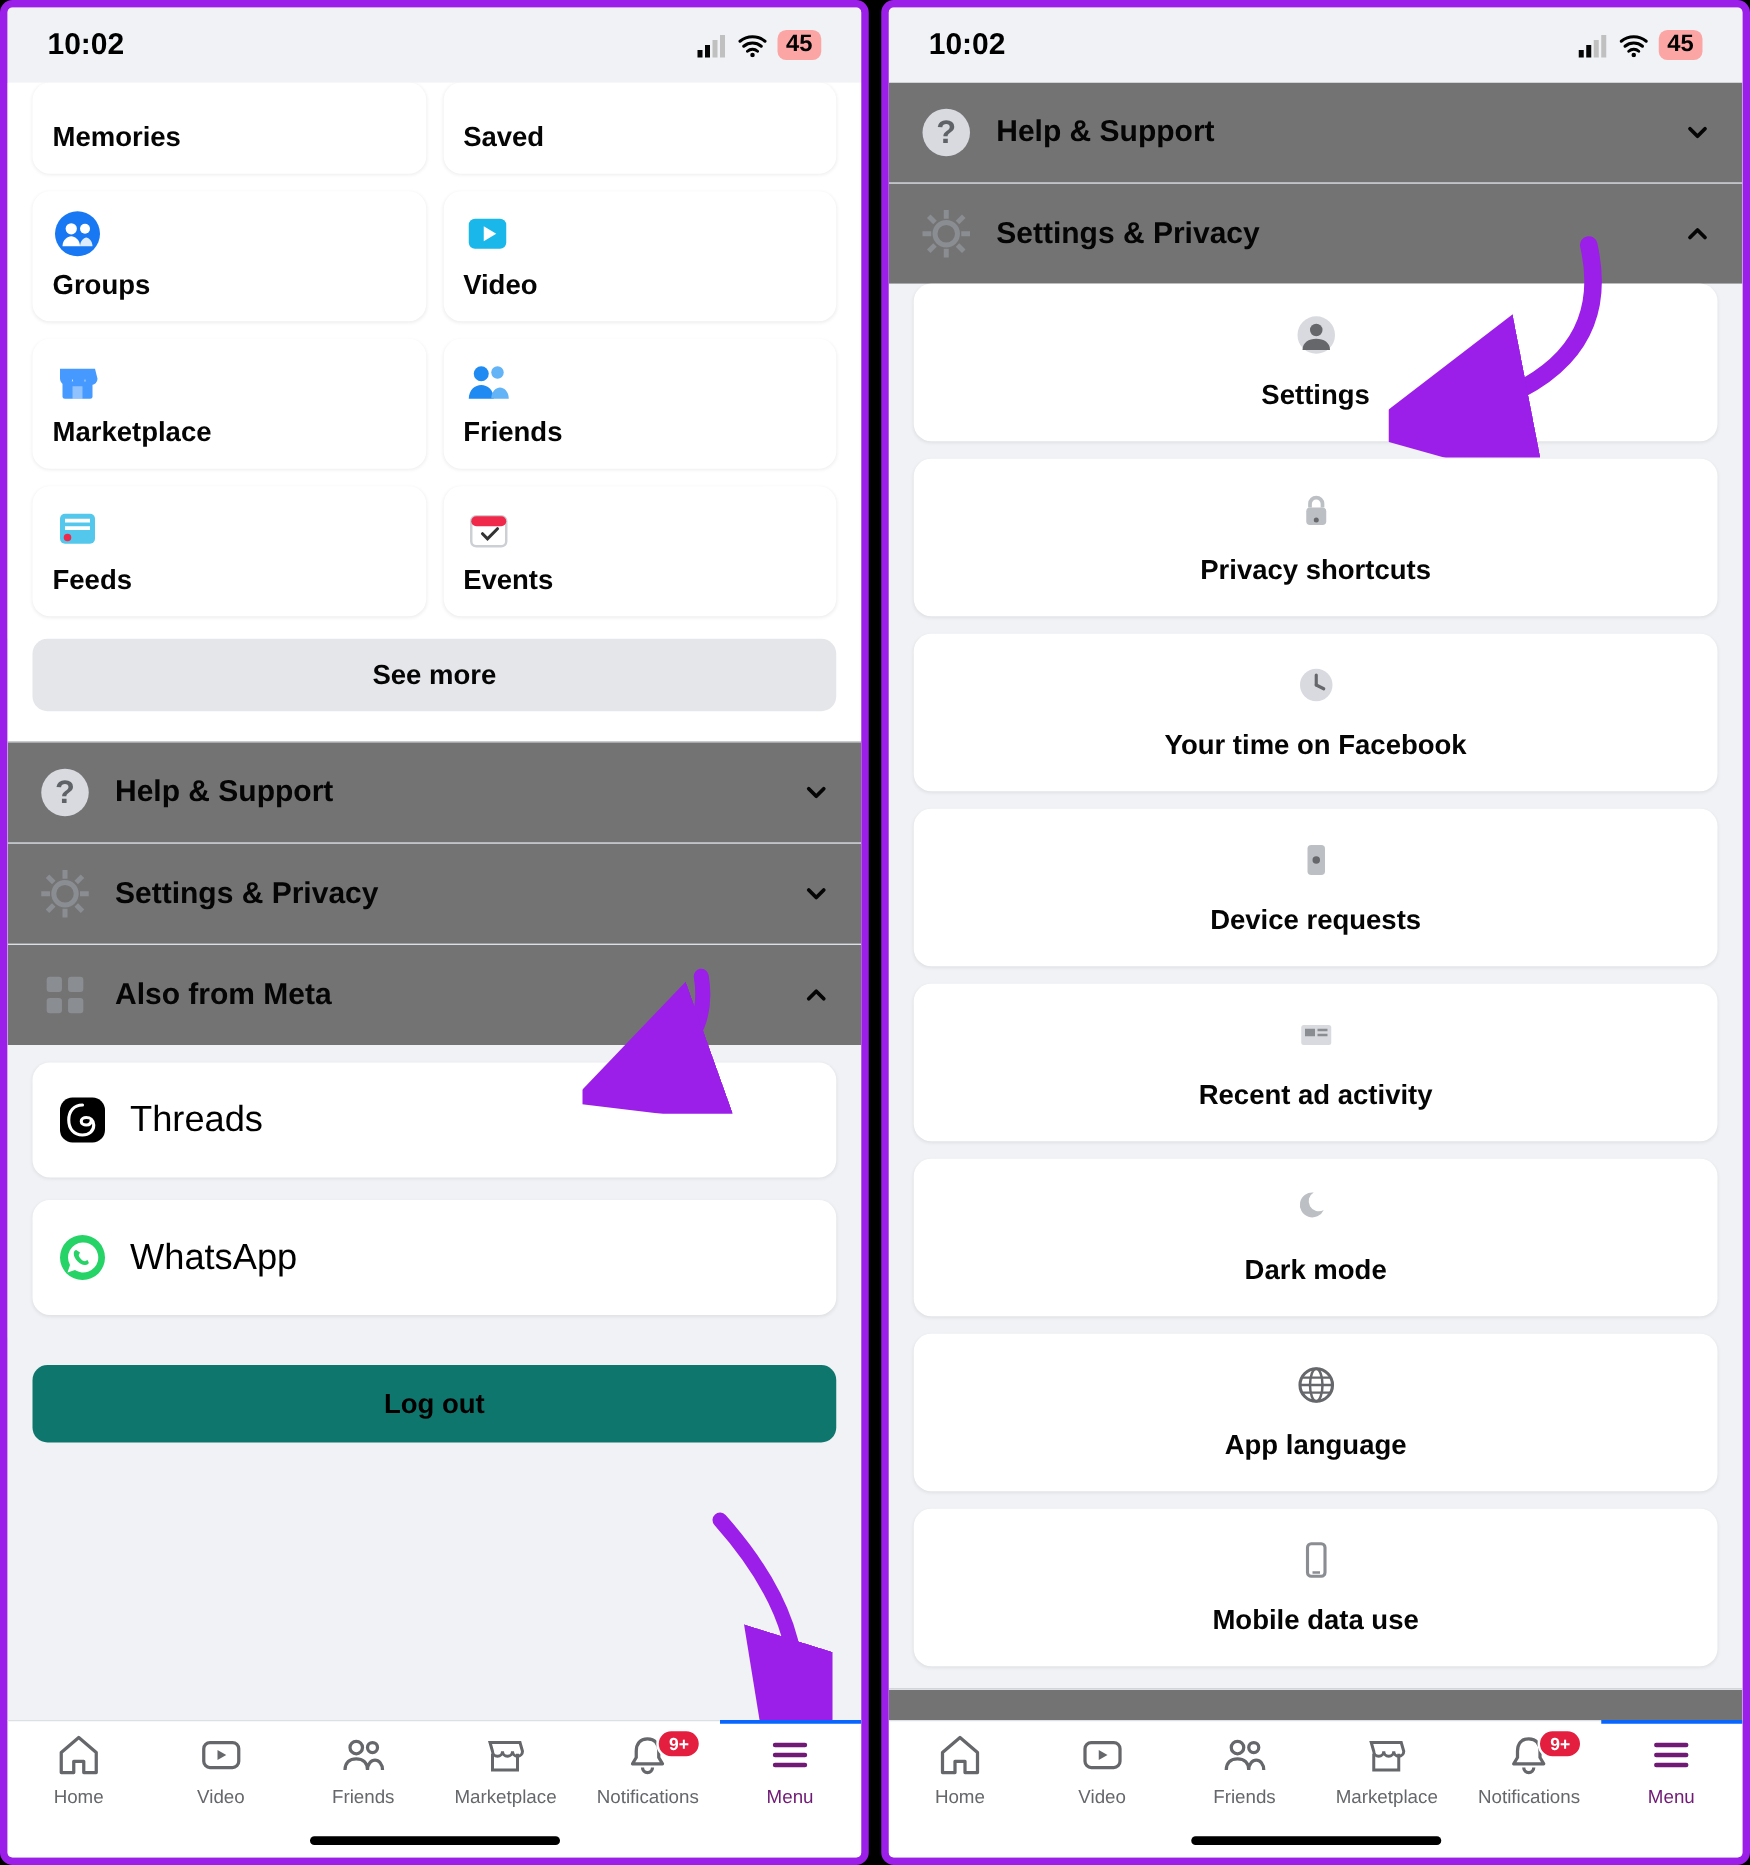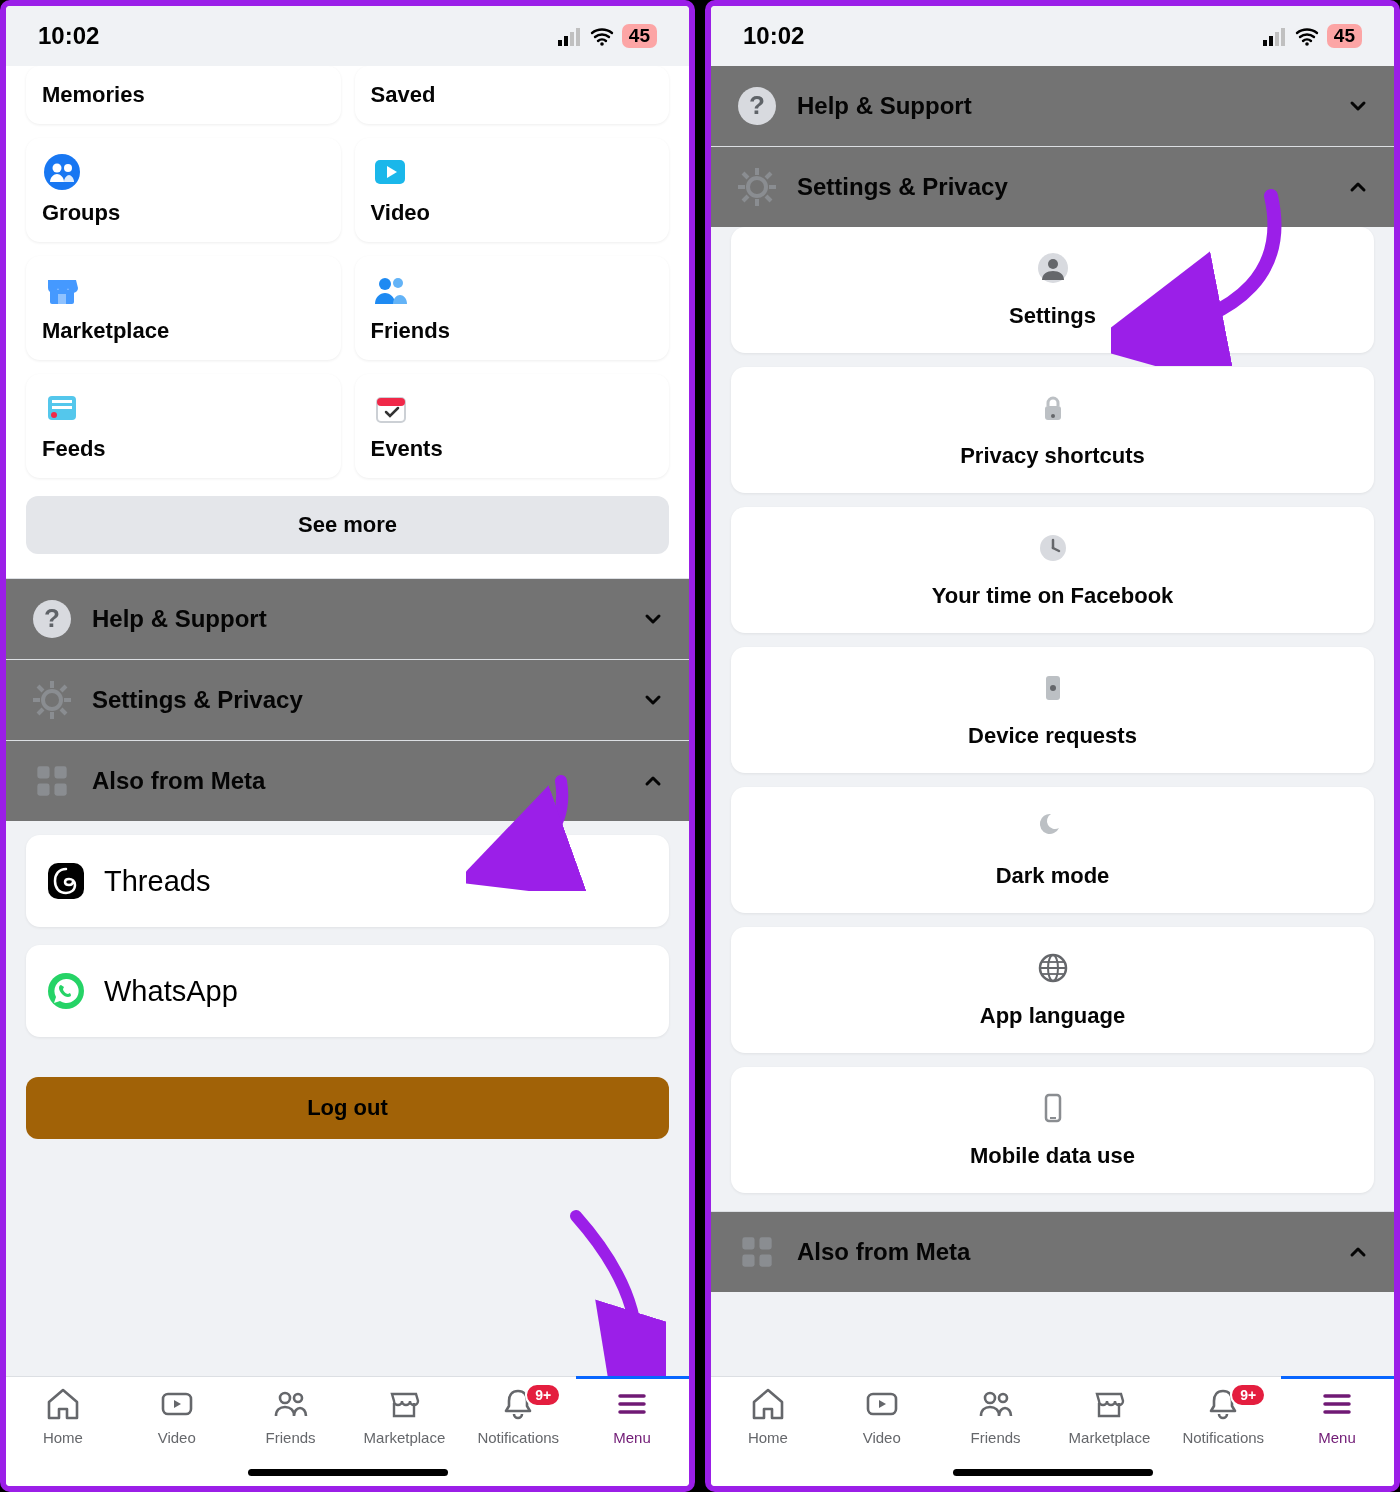--- a/index.html
+++ b/index.html
@@ -67,21 +67,21 @@
   .grid.topless { padding-top: 0; }
   .card {
     background: #fff;
     border-radius: 14px;
     padding: 14px 16px 16px 16px;
     box-shadow: 0 1px 3px rgba(0,0,0,0.07);
   }
   .card .ico { width:40px; height:40px; margin-bottom:8px; display:flex; align-items:center; justify-content:center; }
   .card .ico svg { width:40px; height:40px; }
   .card-label { font-size: 22px; font-weight: 600; color:#050505; }
-  .card.truncated { padding-top: 0; }
+  .card.truncated { padding-top: 15px; }
   .card.truncated .ico { height: 12px; overflow: hidden; margin-bottom: 4px;}
 
   .see-more {
     margin: 0 20px 22px 20px;
     background: #e4e6ea;
     border-radius: 12px;
     text-align: center;
     padding: 16px 0;
     font-size: 22px;
     font-weight: 600;
@@ -140,21 +140,21 @@
     display:flex; align-items:center; gap:18px;
     margin-bottom: 18px;
   }
   .meta-item:last-child { margin-bottom: 0; }
   .meta-ico { width:40px; height:40px; display:flex; align-items:center; justify-content:center; }
   .meta-ico svg { width:40px; height:40px; }
   .meta-label { font-size:29px; font-weight:400; }
 
   .logout {
     margin: 22px 20px 20px 20px;
-    background:#a16207;
+    background:#0f766e;
     border-radius:12px;
     text-align:center;
     padding:18px 0;
     font-size:22px;
     font-weight:600;
   }
 
   
   .tabbar {
     height: 110px;
@@ -626,20 +626,28 @@
         <span class="sub-ico">
               <svg viewBox="0 0 32 32">
                 <use href="#i-device"></use>
               </svg>
             </span>
         <span class="sub-label">Device requests</span>
       </div>
       <div class="sub-item">
         <span class="sub-ico">
               <svg viewBox="0 0 32 32">
+                <use href="#i-ad"></use>
+              </svg>
+            </span>
+        <span class="sub-label">Recent ad activity</span>
+      </div>
+      <div class="sub-item">
+        <span class="sub-ico">
+              <svg viewBox="0 0 32 32">
                 <use href="#i-moon"></use>
               </svg>
             </span>
         <span class="sub-label">Dark mode</span>
       </div>
       <div class="sub-item">
         <span class="sub-ico">
               <svg viewBox="0 0 32 32">
                 <use href="#i-globe"></use>
               </svg>

